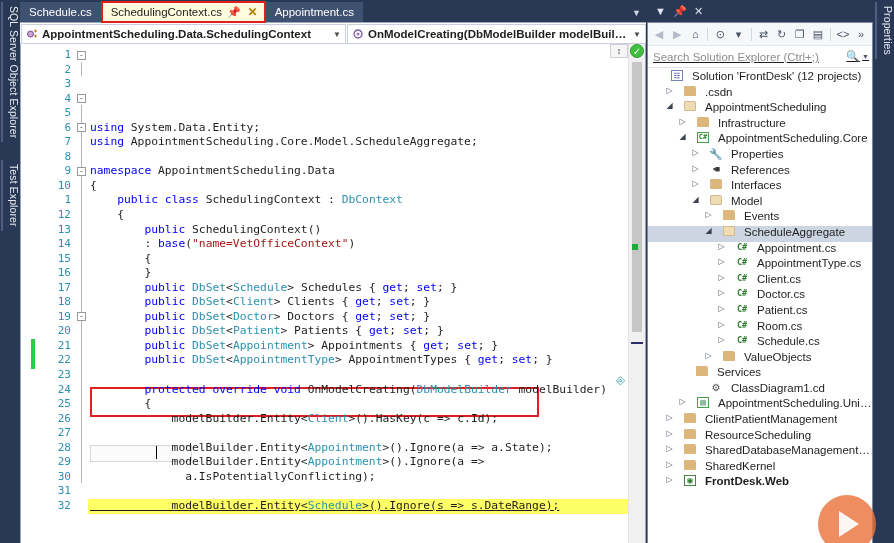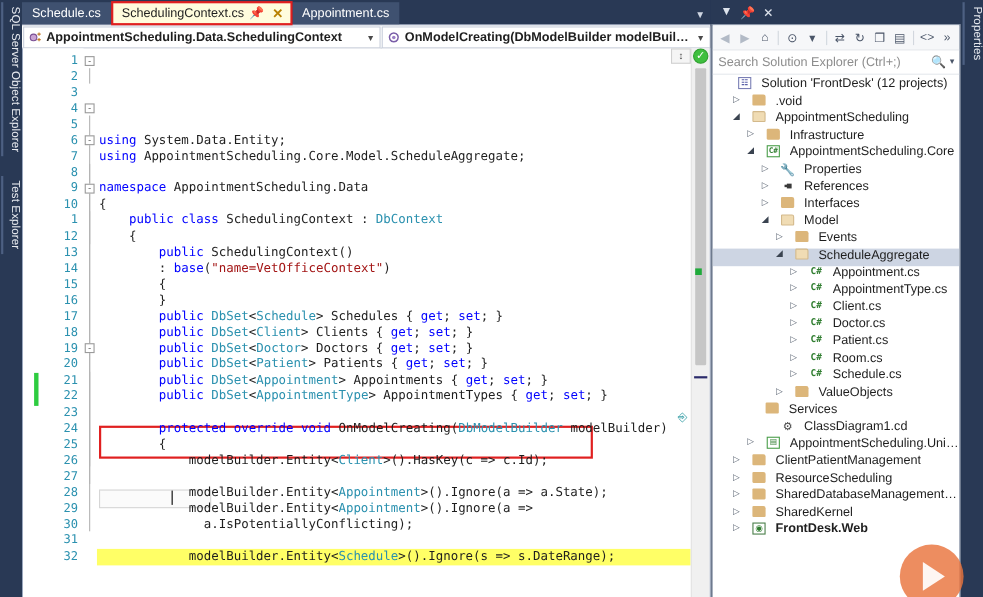--- a/index.html
+++ b/index.html
@@ -105,21 +105,21 @@
   }
   .vline{position:absolute;left:5px;width:1px;background:#b4b4b4;}
 
   .codearea{
     flex:1 1 auto;min-width:0;position:relative;overflow:hidden;
     padding-top:4px;
     font-family:"DejaVu Sans Mono", monospace;font-size:11.3px;
     line-height:14.55px;white-space:pre;
   }
   .cl{height:14.55px;position:relative;padding-left:2px;}
-  .hl{background:#ffff66;}
+  .hl{background:#ffff66;text-decoration:underline;}
   .redbox{
     position:absolute;border:2px solid #e02020;
     pointer-events:none;
   }
   .caret{
     position:absolute;width:1px;background:#000;height:13px;
   }
   .caretline{
     position:absolute;height:14.55px;border:1px solid #d6d6d6;background:#fbfbfb;
   }
@@ -198,21 +198,21 @@
     background:#f6f7f9;border-bottom:1px solid #e2e5ea;padding:0 3px;
   }
   .tbtn{
     width:17px;height:17px;display:flex;align-items:center;justify-content:center;
     color:#4a5568;font-size:11px;
   }
   .tbtn.dim{color:#b2bac6;}
   .tsep{width:1px;height:13px;background:#d2d7de;margin:0 2px;}
   .se-search{
     height:21px;flex:0 0 21px;display:flex;align-items:center;
-    border-bottom:1px solid #e2e5ea;background:#ffffff;padding:0 3px 0 5px;
+    border-bottom:1px solid #e2e5ea;background:#ffffff;padding:0 3px 0 5px;text-decoration:underline;
   }
   .se-search .ph{flex:1 1 auto;color:#8d8d8d;font-size:11.5px;white-space:nowrap;overflow:hidden;}
   .se-search .mag{font-size:11px;color:#4a5568;}
   .se-search .mc{font-size:7px;color:#4a5568;margin-left:2px;}
   .se-tree{
     flex:1 1 auto;min-height:0;overflow:hidden;padding-top:2px;background:#ffffff;
   }
   .row{
     height:15.6px;display:flex;align-items:flex-start;font-size:11.5px;
     color:#1e1e1e;white-space:nowrap;gap:8px;
@@ -442,21 +442,21 @@
             <span class="ico">
               <span class="slnico">☷</span>
             </span>
             <span class="lbl">Solution 'FrontDesk' (12 projects)</span>
           </div>
           <div class="row" style="padding-left: 16px;">
             <span class="exp">▷</span>
             <span class="ico">
               <span class="fold"></span>
             </span>
-            <span class="lbl">.void</span>
+            <span class="lbl">.csdn</span>
           </div>
           <div class="row" style="padding-left: 16px;">
             <span class="exp open">◢</span>
             <span class="ico">
               <span class="fold open"></span>
             </span>
             <span class="lbl">AppointmentScheduling</span>
           </div>
           <div class="row" style="padding-left: 29px;">
             <span class="exp">▷</span>

